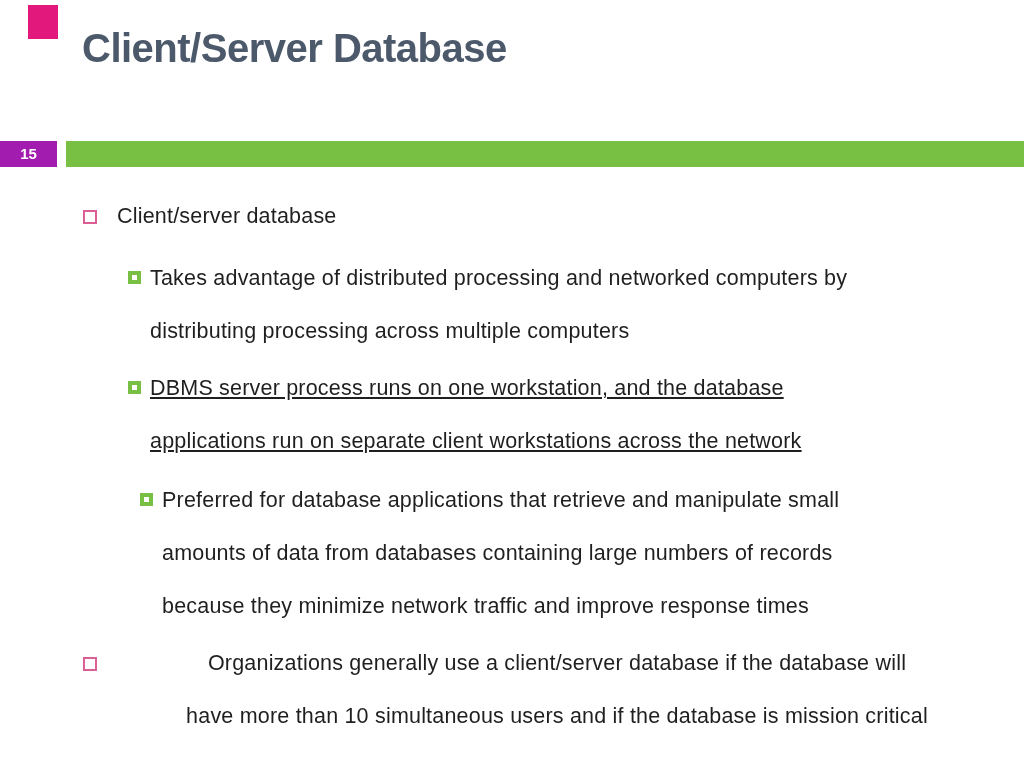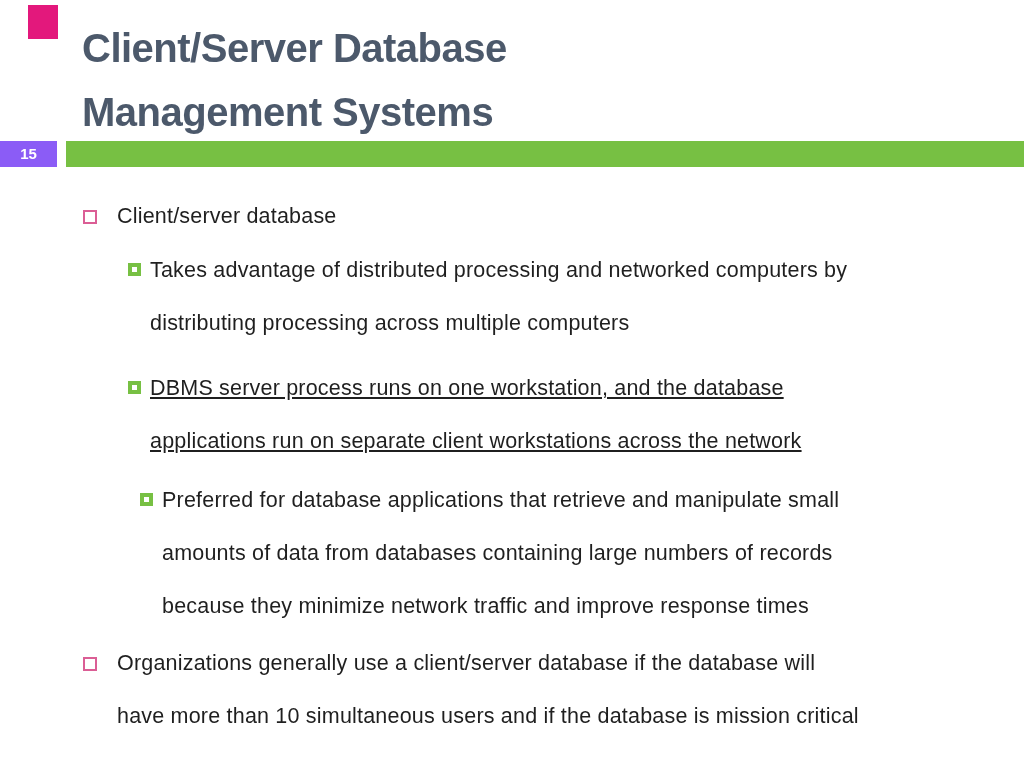--- a/index.html
+++ b/index.html
@@ -12,21 +12,21 @@
     position:absolute;left:28px;top:5px;width:30px;height:34px;
     background:#E3187C;
   }
   .slide-title{
     position:absolute;left:82px;top:16px;
     color:#4C596B;font-size:40px;font-weight:bold;line-height:64px;
     letter-spacing:-0.5px;white-space:nowrap;
   }
   .band{position:absolute;top:141px;height:26px;}
   .slide-number-badge{
-    left:0;width:57px;background:#8b5cf6;color:#ffffff;
+    left:0;width:57px;background:#a21caf;color:#ffffff;
     font-size:15px;font-weight:bold;text-align:center;line-height:26px;
   }
   .accent-bar{left:66px;width:958px;background:#77C043;}
   
   .bullet-item{
     position:absolute;color:#1F1F1F;font-size:21.5px;line-height:53px;
     letter-spacing:0.2px;
   }
   .bullet-item .btext{white-space:pre-line;display:block;}
   .lvl1{left:117px;width:880px;}
@@ -34,33 +34,32 @@
   .bullet-marker{position:absolute;display:block;}
   .lvl1 .bullet-marker{
     left:-34px;top:20px;width:10px;height:10px;
     border:2.5px solid #DB5E95;background:#ffffff;
   }
   .lvl2 .bullet-marker{
     left:-22px;top:19px;width:5px;height:5px;
     border:4px solid #77C043;background:#ffffff;
   }
   .item-1{top:190px;}
-  .item-2{top:244px;}
+  .item-2{top:252px;}
   .item-3{top:362px;text-decoration:underline;}
   .item-4{top:474px;margin-left:12px;}
-  .item-5{top:637px;}
+  .item-5{top:637px;text-align:center;}
 </style>
 </head>
 <body>
 
 <div class="corner-square"></div>
 
 <div class="slide-title">
   <div>Client/Server Database</div>
-  <div>Management Systems</div>
 </div>
 
 <div class="band slide-number-badge">15</div>
 <div class="band accent-bar"></div>
 
 <div>
 
   <div class="bullet-item lvl1 item-1">
     <span class="bullet-marker"></span>
     <span class="btext">Client/server database</span>

